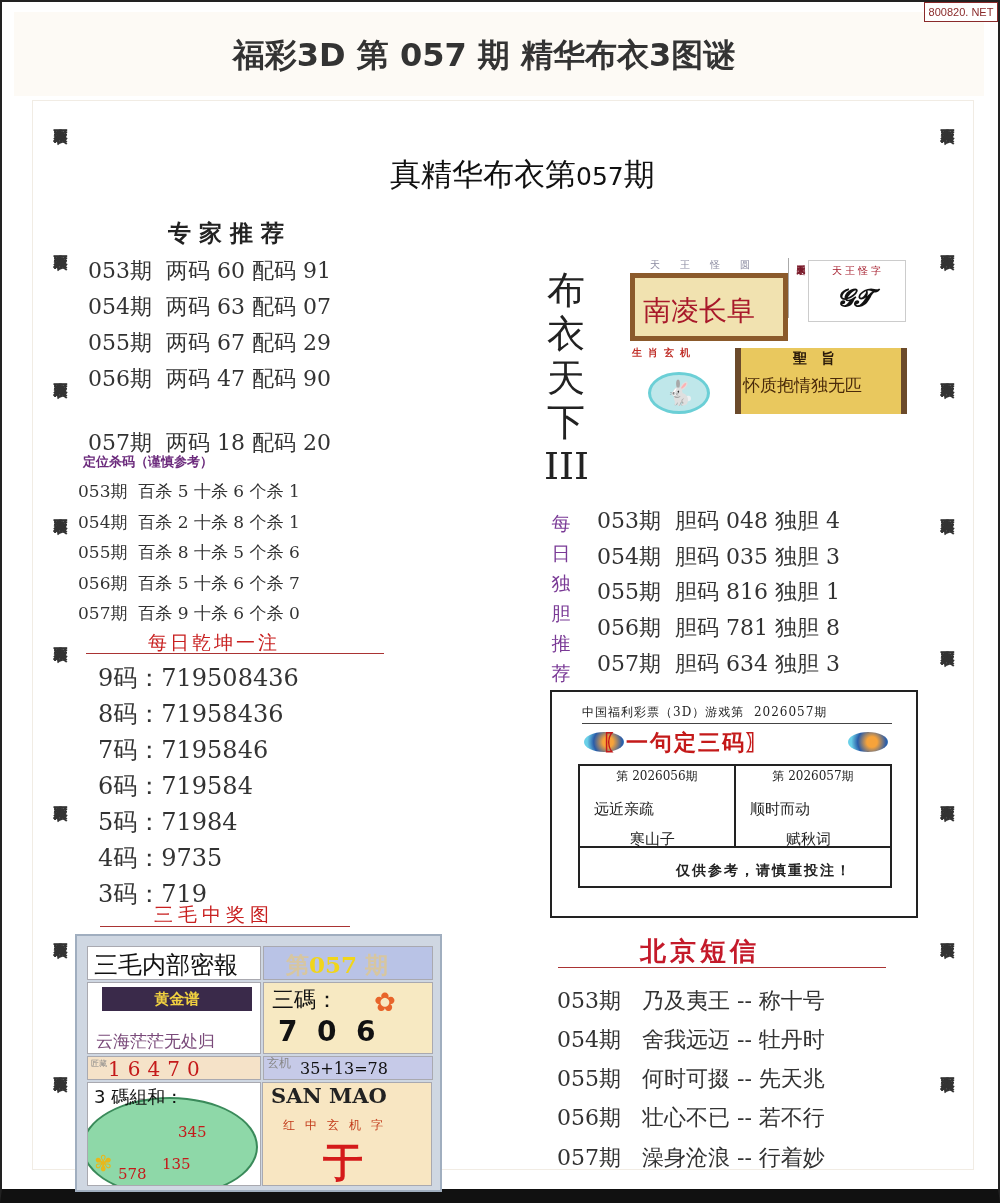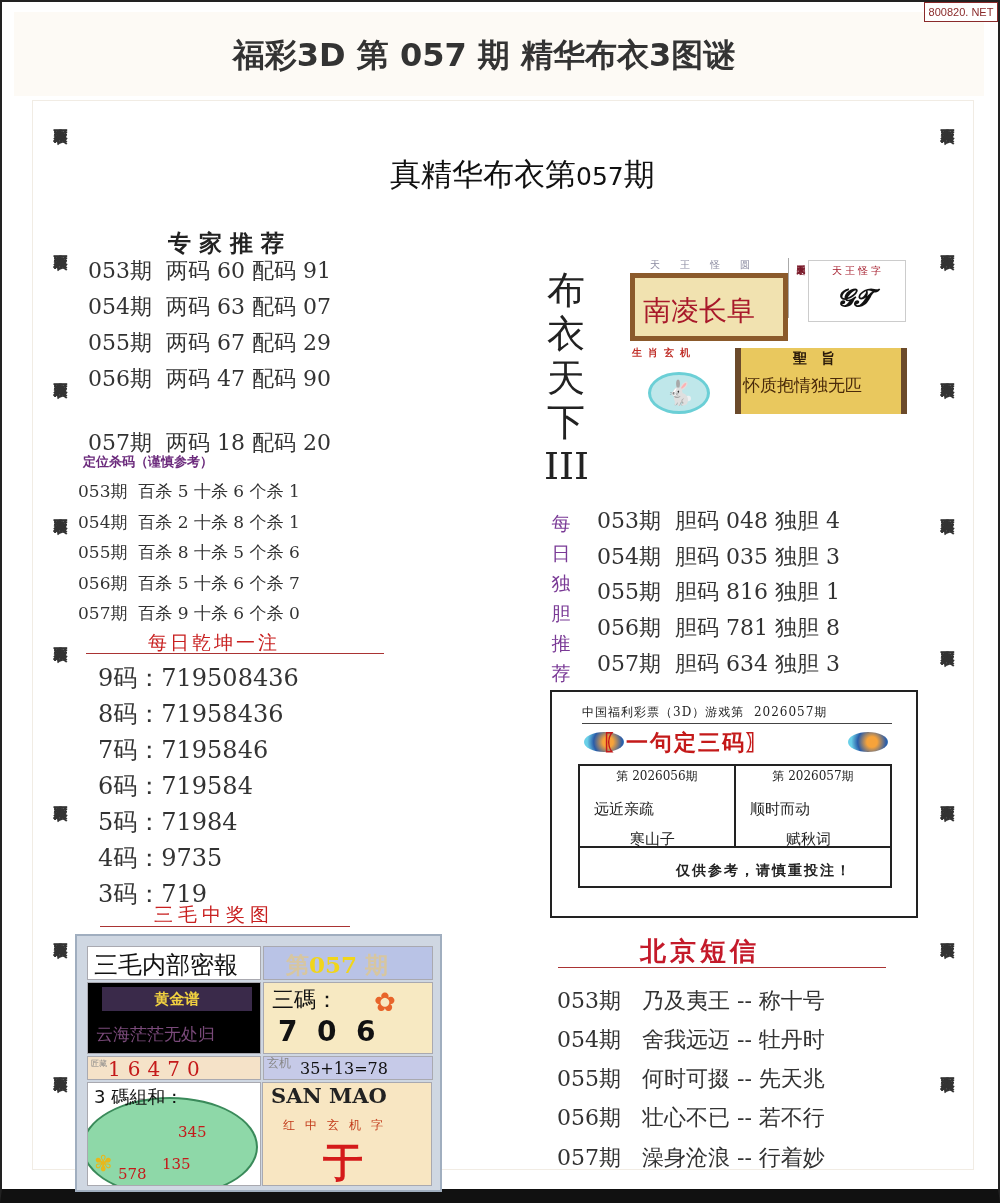--- a/index.html
+++ b/index.html
@@ -12,21 +12,21 @@
   .header-band { position: absolute; left: 14px; top: 12px; width: 970px; height: 84px; background: #fdfaf5; }
   .page-title { position: absolute; left: 0; top: 36px; width: 940px; text-align: center; font-family: "DejaVu Sans", sans-serif; font-size: 32px; font-weight: bold; color: #333; }
   .content { position: absolute; left: 32px; top: 100px; width: 942px; height: 1070px; background: #fff; border: 1px solid #f1ece4; }
 
   .wm { position: absolute; width: 18px; font-family: "DejaVu Sans", sans-serif; font-weight: bold; font-size: 14px; line-height: 15px; color: #333; text-align: center; writing-mode: vertical-rl; letter-spacing: 0px; }
 
   .main-sub { position: absolute; left: 390px; top: 154px; font-family: "DejaVu Sans", sans-serif; font-size: 31px; color: #111; letter-spacing: 0px; }
   .main-sub .num { font-size: 25px; }
 
   .sec-title { position: absolute; font-family: "DejaVu Serif", serif; font-weight: bold; letter-spacing: 8px; }
-  .expert-title { left: 168px; top: 218px; font-size: 23px; color: #222; margin-top: 10px; }
+  .expert-title { left: 168px; top: 218px; font-size: 23px; color: #222; }
   .row { position: absolute; white-space: pre; font-size: 22px; color: #333; }
   .small-row { position: absolute; white-space: pre; font-size: 17px; color: #333; }
 
   .kill-title { position: absolute; left: 83px; top: 453px; font-size: 13px; color: #6b2a7c; font-weight: bold; }
   .red-title { position: absolute; color: #c82020; font-size: 19px; letter-spacing: 3px; }
   .red-line { position: absolute; height: 1px; background: #a33; }
 
   .code-row { position: absolute; left: 98px; font-size: 24px; color: #333; white-space: pre; }
 
   
@@ -135,23 +135,23 @@
 
 <div class="red-title" style="left:154px;top:902px;font-size:19px;letter-spacing:5px;">三毛中奖图</div>
 <div class="red-line" style="left:100px;top:926px;width:250px;"></div>
 <div class="sanmao">
   <div class="sm-cell" style="left:10px;top:10px;width:174px;height:34px;background:#fff;">
     <div class="sm-text" style="left:6px;top:2px;font-family:'DejaVu Sans',sans-serif;font-size:24px;color:#111;">三毛内部密報</div>
   </div>
   <div class="sm-cell" style="left:186px;top:10px;width:170px;height:34px;background:#b9c3e6;">
     <div class="sm-text" style="left:22px;top:3px;font-size:23px;font-weight:bold;"><span style="color:#d7c6a0">第</span><span style="color:#f1d51a">057</span> <span style="color:#d7c6a0">期</span></div>
   </div>
-  <div class="sm-cell" style="left:10px;top:46px;width:174px;height:72px;background:#000000;">
+  <div class="sm-cell" style="left:10px;top:46px;width:174px;height:72px;background:#ffffff;">
     <div class="sm-text" style="left:14px;top:4px;width:150px;height:24px;background:#3a2a4a;color:#f0d040;font-size:15px;font-weight:bold;text-align:center;line-height:24px;">黄金谱</div>
-    <div class="sm-text" style="left:8px;top:40px;font-size:17px;color:#7a4a7a;">云海茫茫无处归</div>
+    <div class="sm-text" style="left:8px;top:47px;font-size:17px;color:#7a4a7a;">云海茫茫无处归</div>
   </div>
   <div class="sm-cell" style="left:186px;top:46px;width:170px;height:72px;background:#f7e9c2;">
     <div class="sm-text" style="left:8px;top:2px;font-family:'DejaVu Sans',sans-serif;font-size:22px;color:#111;">三碼：</div>
     <div class="sm-text" style="left:14px;top:32px;font-family:'DejaVu Sans',sans-serif;font-size:28px;font-weight:bold;color:#111;">7  0  6</div>
     <div class="sm-text" style="left:110px;top:4px;font-size:26px;color:#e8642a;">✿</div>
   </div>
   <div class="sm-cell" style="left:10px;top:120px;width:174px;height:24px;background:#f5e2c8;">
     <div class="sm-text" style="left:3px;top:2px;font-size:8px;color:#888;width:10px;line-height:9px;">匠藏</div>
     <div class="sm-text" style="left:20px;top:0px;font-size:20px;color:#c41a1a;letter-spacing:7px;">16470</div>
   </div>

